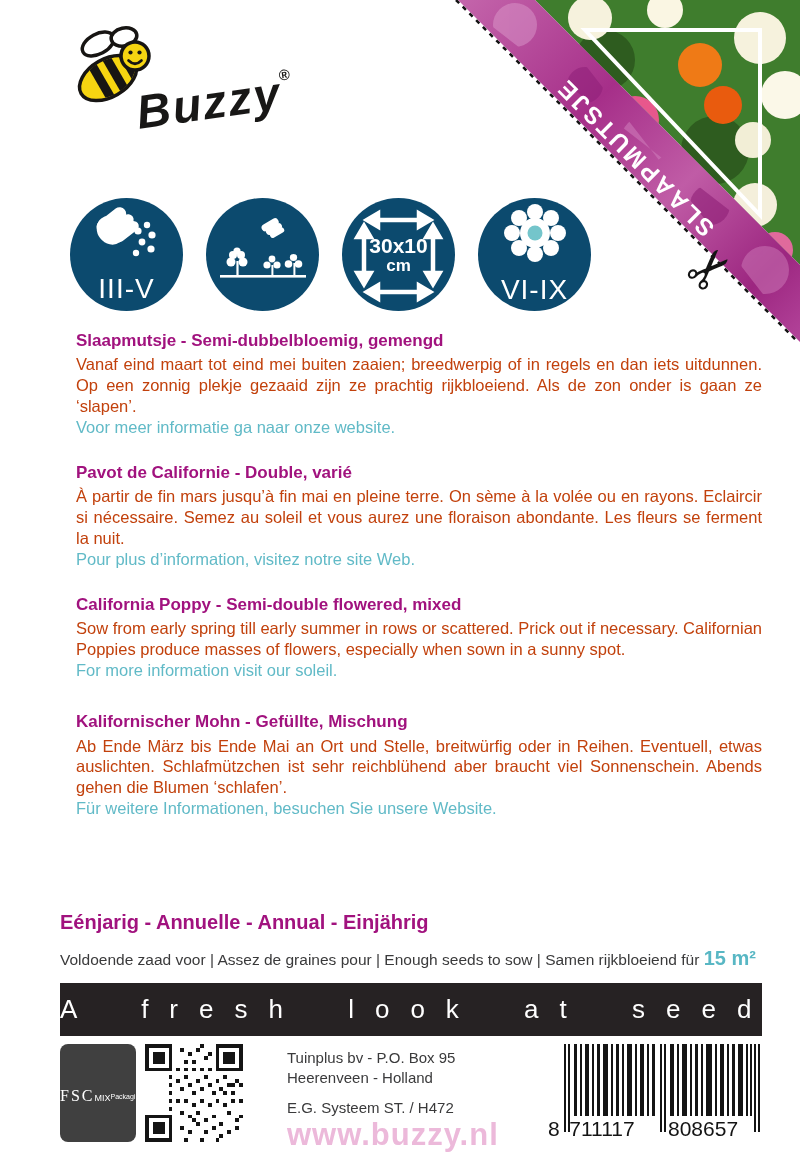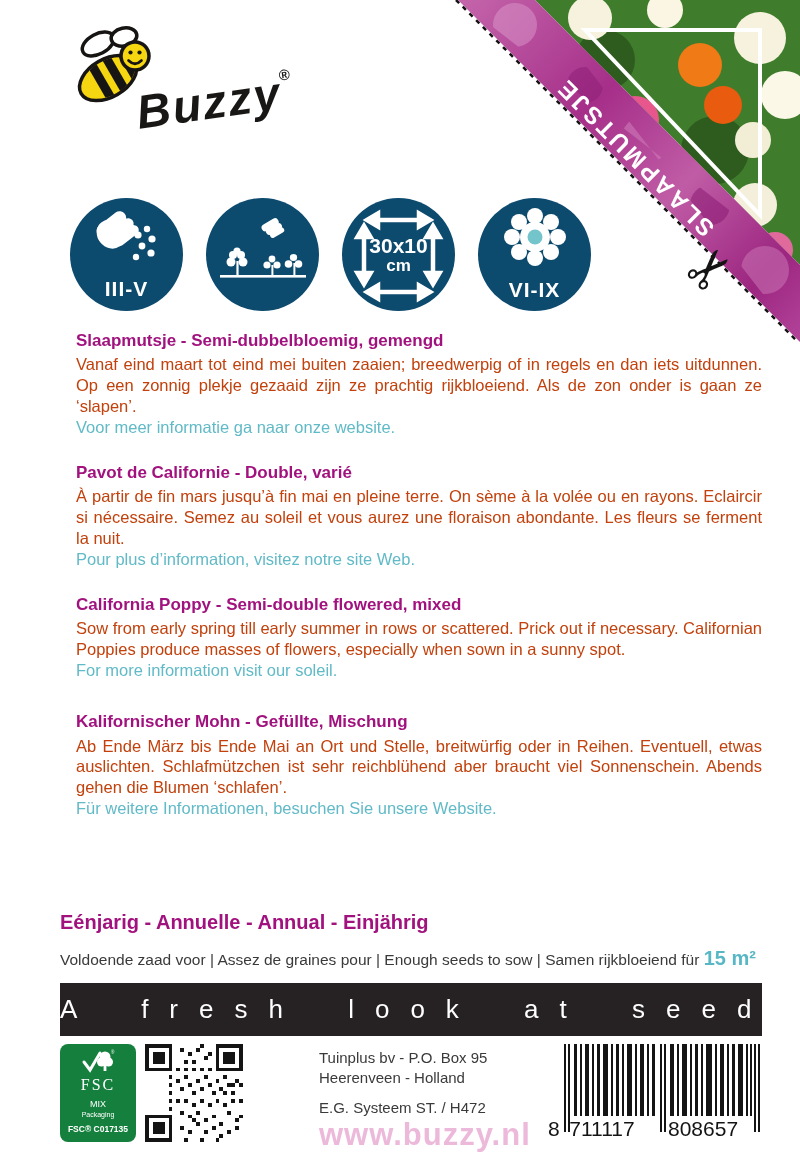--- a/index.html
+++ b/index.html
@@ -16,21 +16,21 @@
   
   .corner{position:absolute;top:0;left:455px;width:345px;height:345px;overflow:hidden;}
   .band-text{font-weight:bold;letter-spacing:3px;}
   .scissors{position:absolute;left:232px;top:238px;font-family:"DejaVu Sans",sans-serif;
             font-size:54px;color:#141414;transform:rotate(-45deg);}
 
   
   .icons{position:absolute;left:70px;top:198px;display:flex;gap:23px;}
   .icirc{width:113px;height:113px;border-radius:50%;background:#0c4a6e;position:relative;
          display:flex;flex-direction:column;align-items:center;justify-content:center;color:#fff;}
-  .icirc .lbl{font-size:21px;font-weight:700;letter-spacing:1px;margin-top:12px;}
+  .icirc .lbl{font-size:28px;font-weight:400;letter-spacing:1px;margin-top:12px;}
   .spacing-txt{position:absolute;left:0;top:0;width:100%;height:100%;display:flex;flex-direction:column;
                align-items:center;justify-content:center;font-weight:bold;line-height:1.05;}
   .spacing-txt .l1{font-size:21px;}
   .spacing-txt .l2{font-size:17px;}
 
   
   .content{position:absolute;left:60px;top:330px;width:702px;}
   .sec{margin:0 0 24px 16px;}
   .sec.en{margin-bottom:30px;}
   .sec.de{margin-bottom:0;}
@@ -41,28 +41,28 @@
   .annual{margin-top:92px;font-size:20px;font-weight:bold;color:#a1127e;}
   .seeds{margin-top:13px;font-size:15.5px;color:#3a3a3b;}
   .seeds .area{color:#58b7c4;font-weight:bold;font-size:20px;}
 
   .tagbar{margin-top:13px;height:53px;background:#262223;color:#fff;font-size:26px;
           line-height:53px;text-align:center;letter-spacing:21px;word-spacing:16px;
           white-space:nowrap;overflow:hidden;}
 
   
   .footer{margin-top:8px;display:flex;align-items:flex-start;}
-  .fsc{width:76px;height:98px;background:#15803d;border-radius:8px;color:#fff;display:flex;
-       flex-direction:column;align-items:center;padding-top:5px;box-sizing:border-box;}
+  .fsc{width:76px;height:98px;background:#404040;border-radius:8px;color:#fff;display:flex;
+       flex-direction:row;align-items:center;padding-top:5px;box-sizing:border-box;}
   .fsc .fsc-name{font-family:"Liberation Serif",serif;font-size:16px;letter-spacing:2px;margin-top:1px;}
   .fsc .mix{font-size:9px;font-weight:normal;margin-top:5px;}
   .fsc .pack{font-size:7px;margin-top:2px;}
   .fsc .lic{font-size:8.5px;font-weight:bold;margin-top:6px;}
   .qr{margin-left:9px;width:98px;height:98px;}
-  .pub{margin-left:76px;padding-top:4px;}
+  .pub{margin-left:44px;padding-top:4px;}
   .pub .adr{font-size:15px;line-height:1.3;color:#3a3a3b;}
   .pub .code{font-size:15px;color:#3a3a3b;margin-top:12px;}
   .pub .site{font-size:31px;font-weight:bold;color:#ecb9da;letter-spacing:1px;margin-top:1px;}
   .barcode{margin-left:auto;position:relative;width:212px;height:97px;}
   .barcode svg{position:absolute;left:14px;top:0;}
   .bdig{position:absolute;bottom:0;font-size:21px;color:#141414;}
   .bdig.first{left:-2px;}
   .bdig.grp1{left:8px;width:88px;text-align:center;}
   .bdig.grp2{left:118px;width:88px;text-align:left;}
 </style>

